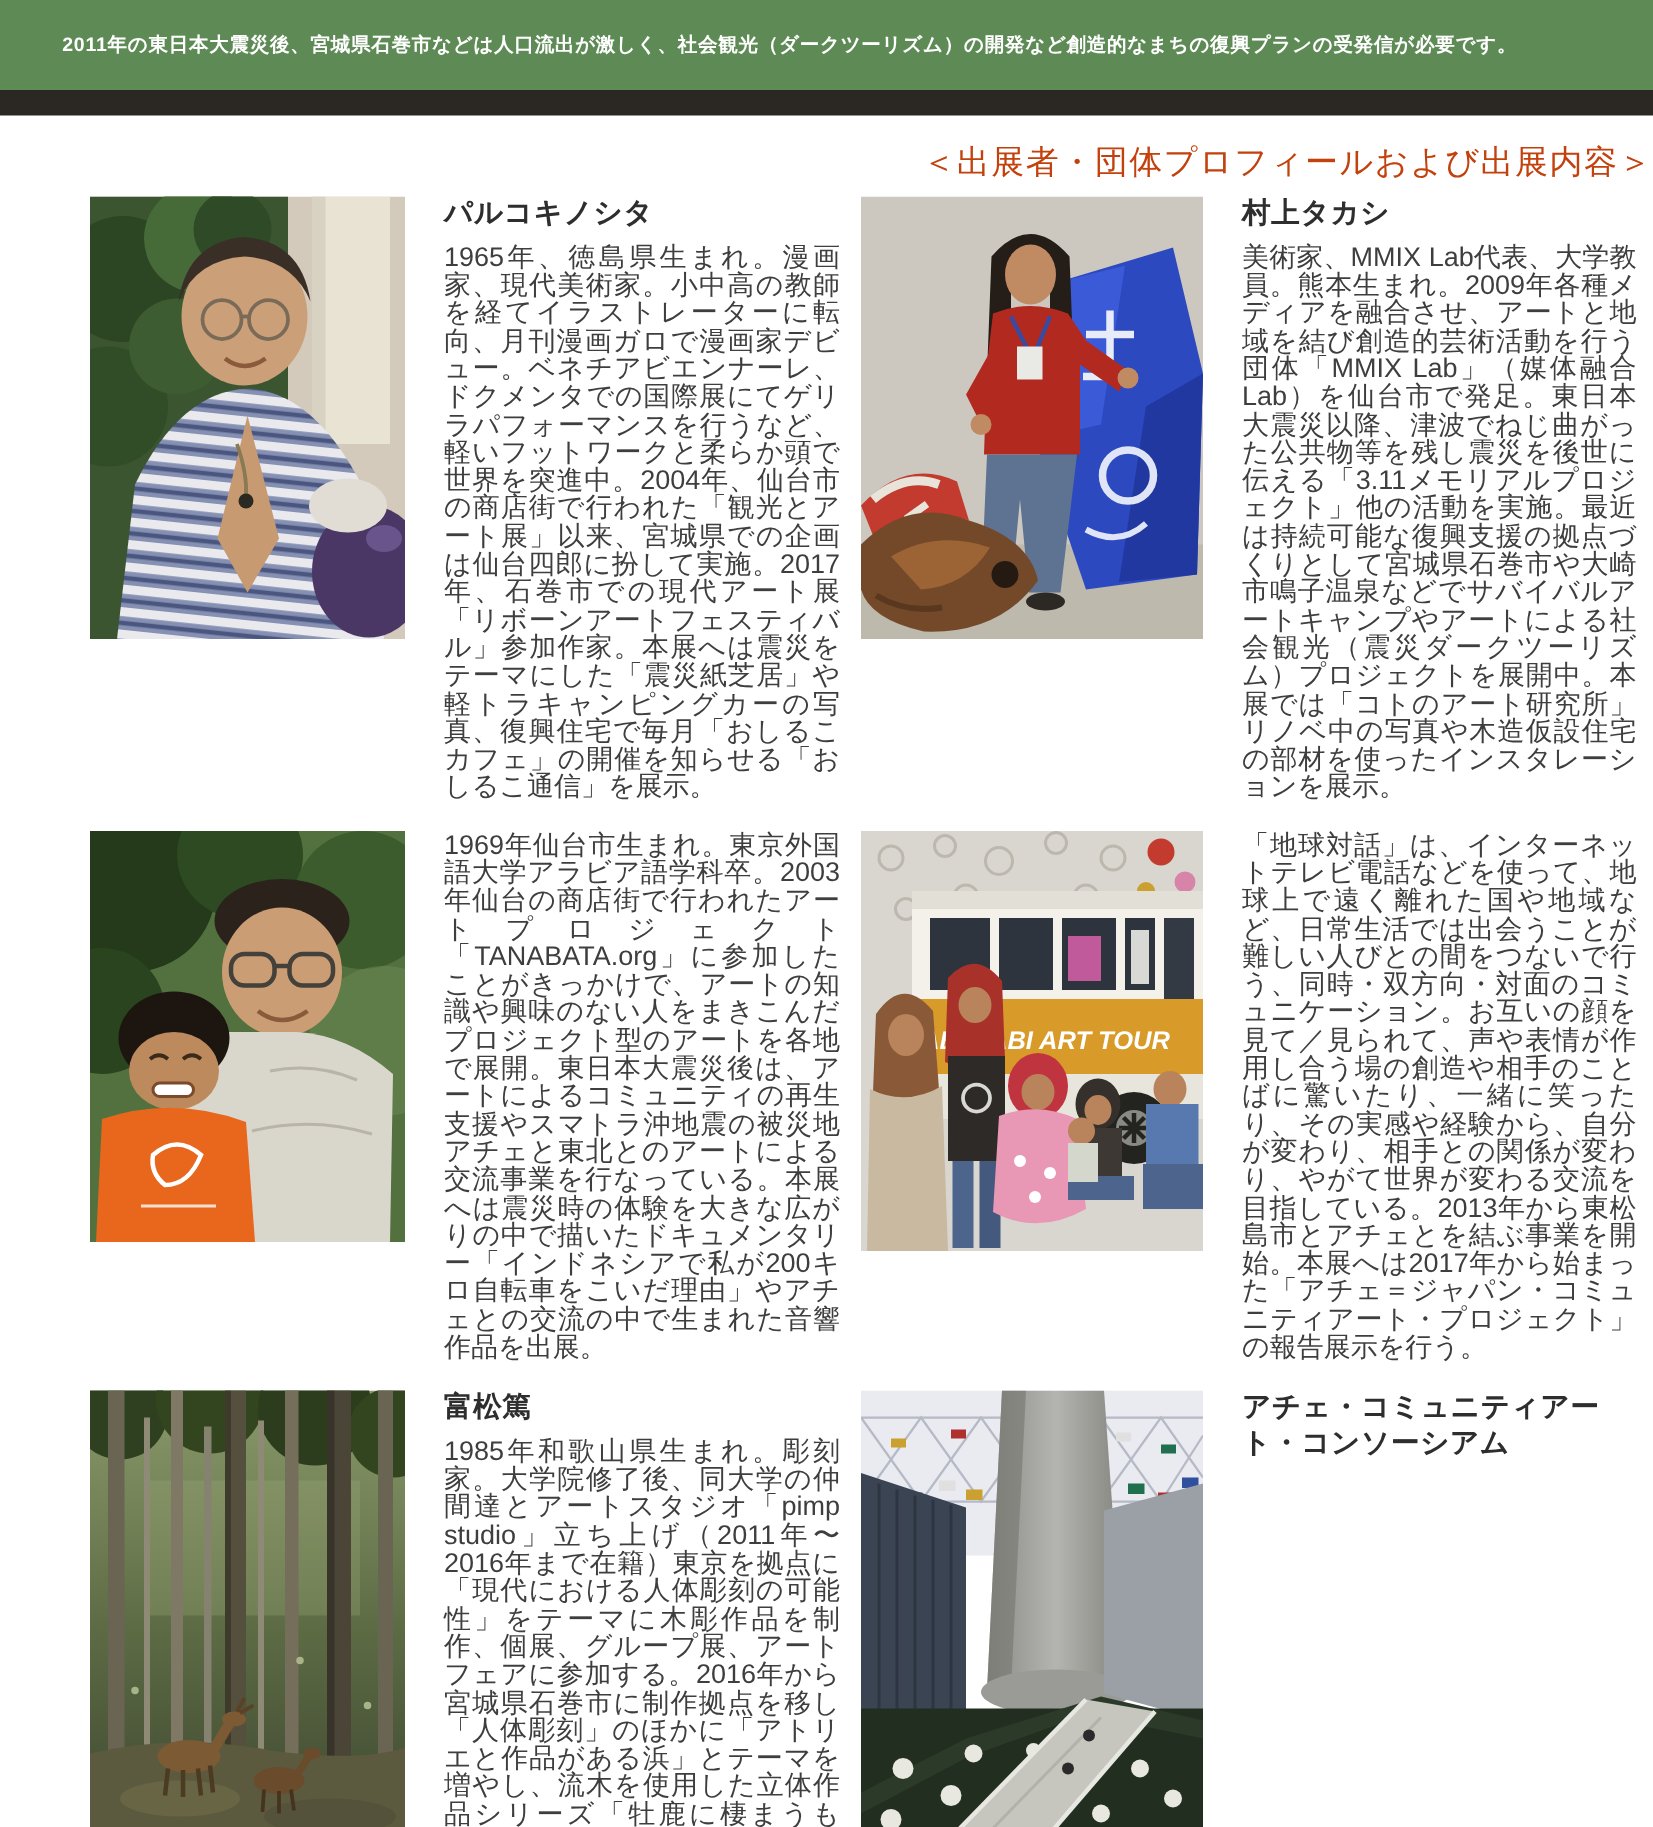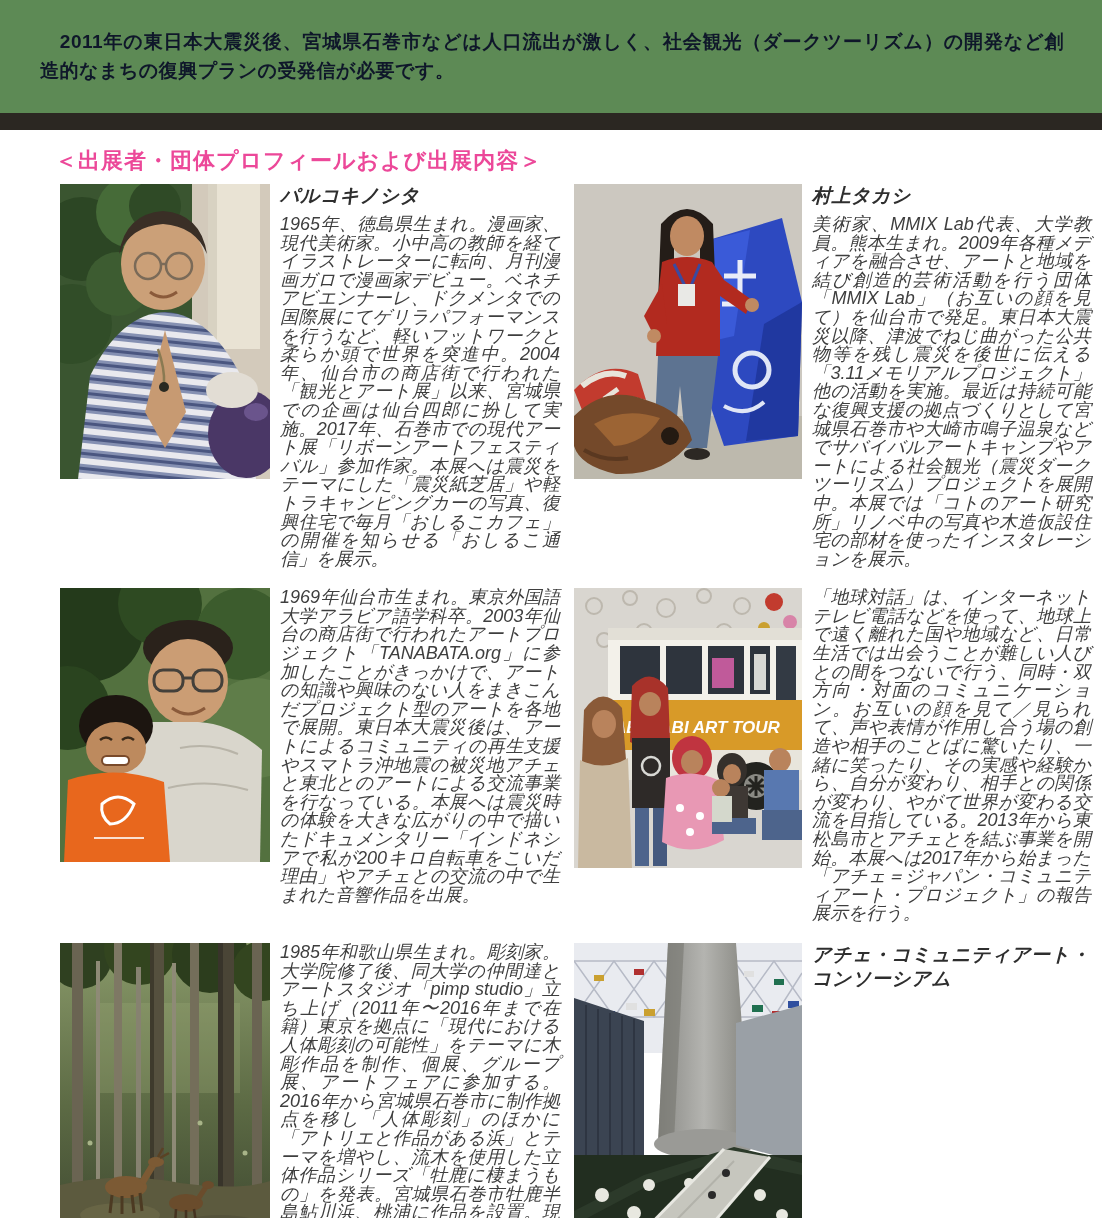--- a/index.html
+++ b/index.html
@@ -6,43 +6,43 @@
   body{
     width:1102px; min-height:1218px; background:#ffffff;
     font-family:"Liberation Sans","DejaVu Sans",sans-serif;
     -webkit-font-smoothing:antialiased;
   }
   .page{width:1102px; min-height:1218px; display:flex; flex-direction:column;}
 
   
   .header{background:#5d8a55; padding:15px 26px 16px 28px;}
   .header p{
-    margin:12px; color:#0f172a; font-weight:bold;
-    font-size:19px; line-height:29px; letter-spacing:0.5px;
+    margin:0; color:#ffffff; font-weight:bold;
+    font-size:13px; line-height:29px; letter-spacing:0.5px;
     text-align:justify;
   }
   .header-bar{height:17px; background:#2b2722;}
 
   
   .section-title{
     margin:16px 0 6px 55px;
-    font-size:22px; line-height:30px; color:#ec4899;
-    font-weight:bold; letter-spacing:1px;
+    font-size:22px; line-height:30px; color:#c2410c;
+    font-weight:normal; letter-spacing:1px;text-align:right;
   }
 
   
   .grid{
     display:grid;
     grid-template-columns:500px 517px;
     column-gap:14px; row-gap:20px;
     padding:2px 0 14px 60px;
   }
   .profile{display:flex; align-items:flex-start;}
   .profile .photo{flex:none; display:block;}
-  .profile .ptext{margin-left:10px; flex:1; min-width:0;font-style:italic;}
+  .profile .ptext{margin-left:26px; flex:1; min-width:0;}
   .profile h3{
     margin:0 0 7px; font-size:19px; line-height:24px;
     color:#2e2e2e; font-weight:bold; letter-spacing:0.5px;
   }
   .profile .bio{
     margin:0; font-size:18px; line-height:18.6px;
     color:#3e3e3e; text-align:justify;
   }
   svg{display:block;}
 
@@ -133,21 +133,21 @@
         <path d="M0 206 Q30 174 64 190 L72 216 Q35 204 8 226 Z" fill="#c23b2e"></path>
         <path d="M8 202 Q30 184 52 192" stroke="#e8e4da" stroke-width="6" fill="none"></path>
         <path d="M30 215 l14 -10" stroke="#e8e4da" stroke-width="5" fill="none"></path>
         <path d="M0 232 Q32 200 72 216 Q112 228 118 256 Q92 292 42 290 Q6 282 0 262 Z" fill="#74492a"></path>
         <path d="M20 240 Q50 222 86 234 Q70 260 40 262 Z" fill="#9c6434"></path>
         <circle cx="96" cy="252" r="9" fill="#241a12"></circle>
         <path d="M10 266 q20 12 44 8" stroke="#5a3820" stroke-width="4" fill="none"></path>
       </svg>
       <div class="ptext">
         <h3>村上タカシ</h3>
-        <p class="bio">美術家、MMIX Lab代表、大学教員。熊本生まれ。2009年各種メディアを融合させ、アートと地域を結び創造的芸術活動を行う団体「MMIX Lab」（お互いの顔を見て）を仙台市で発足。東日本大震災以降、津波でねじ曲がった公共物等を残し震災を後世に伝える「3.11メモリアルプロジェクト」他の活動を実施。最近は持続可能な復興支援の拠点づくりとして宮城県石巻市や大崎市鳴子温泉などでサバイバルアートキャンプやアートによる社会観光（震災ダークツーリズム）プロジェクトを展開中。本展では「コトのアート研究所」リノベ中の写真や木造仮設住宅の部材を使ったインスタレーションを展示。</p>
+        <p class="bio">美術家、MMIX Lab代表、大学教員。熊本生まれ。2009年各種メディアを融合させ、アートと地域を結び創造的芸術活動を行う団体「MMIX Lab」（媒体融合Lab）を仙台市で発足。東日本大震災以降、津波でねじ曲がった公共物等を残し震災を後世に伝える「3.11メモリアルプロジェクト」他の活動を実施。最近は持続可能な復興支援の拠点づくりとして宮城県石巻市や大崎市鳴子温泉などでサバイバルアートキャンプやアートによる社会観光（震災ダークツーリズム）プロジェクトを展開中。本展では「コトのアート研究所」リノベ中の写真や木造仮設住宅の部材を使ったインスタレーションを展示。</p>
       </div>
     </div>
 
     <div class="profile">
       <svg class="photo" width="210" height="274" viewBox="0 0 210 274">
         <rect width="210" height="274" fill="#53713f"></rect>
         <circle cx="28" cy="38" r="56" fill="#243a1b"></circle>
         <circle cx="100" cy="16" r="42" fill="#2e4a22"></circle>
         <circle cx="182" cy="46" r="46" fill="#3c5c2d"></circle>
         <circle cx="8" cy="120" r="42" fill="#2a441f"></circle>
@@ -272,20 +272,21 @@
         <path d="M52 252 L50 270 M62 253 L62 271 M72 252 L74 270 M80 250 L82 268" stroke="#4c3a22" stroke-width="3"></path>
         <ellipse cx="126" cy="260" rx="17" ry="9" fill="#6a4c2c"></ellipse>
         <path d="M138 256 L146 244" stroke="#6a4c2c" stroke-width="5"></path>
         <ellipse cx="148" cy="242" rx="6" ry="4" fill="#6a4c2c"></ellipse>
         <path d="M116 266 L115 281 M126 267 L126 282 M134 266 L136 280" stroke="#453320" stroke-width="2.5"></path>
         <circle cx="30" cy="200" r="2.5" fill="#a8b488"></circle>
         <circle cx="140" cy="180" r="2.5" fill="#a8b488"></circle>
         <circle cx="185" cy="210" r="2.5" fill="#a8b488"></circle>
       </svg>
       <div class="ptext">
+        <h3>富松篤</h3>
         <p class="bio">1985年和歌山県生まれ。彫刻家。大学院修了後、同大学の仲間達とアートスタジオ「pimp studio」立ち上げ（2011年〜2016年まで在籍）東京を拠点に「現代における人体彫刻の可能性」をテーマに木彫作品を制作、個展、グループ展、アートフェアに参加する。2016年から宮城県石巻市に制作拠点を移し「人体彫刻」のほかに「アトリエと作品がある浜」とテーマを増やし、流木を使用した立体作品シリーズ「牡鹿に棲まうもの」を発表。宮城県石巻市牡鹿半島鮎川浜、桃浦に作品を設置。現在、牡鹿半島に住みながら制作活動を行う。本展でも牡鹿半島の流木による鹿の彫刻を出展。</p>
       </div>
     </div>
 
     <div class="profile">
       <svg class="photo" width="228" height="300" viewBox="0 0 228 300">
         <defs>
           <linearGradient id="tower" x1="0" y1="0" x2="1" y2="0">
             <stop offset="0" stop-color="#8a8a86"></stop>
             <stop offset="0.5" stop-color="#b4b4b0"></stop>

